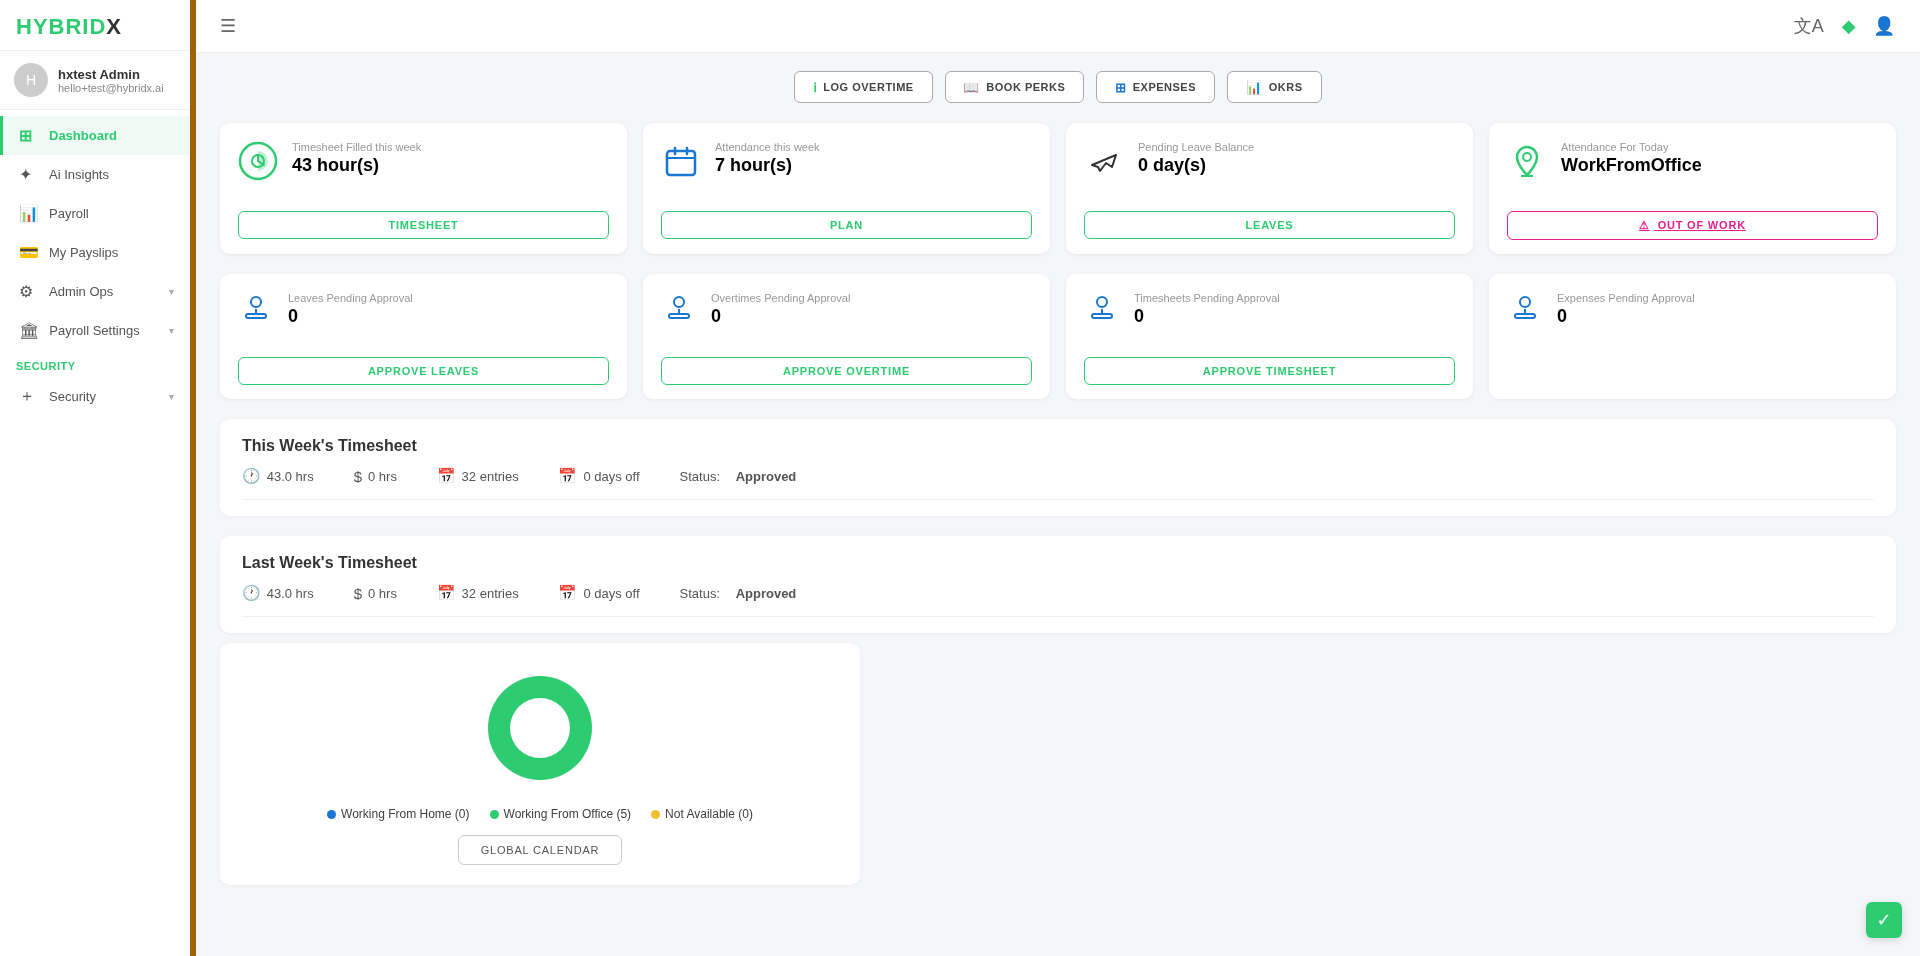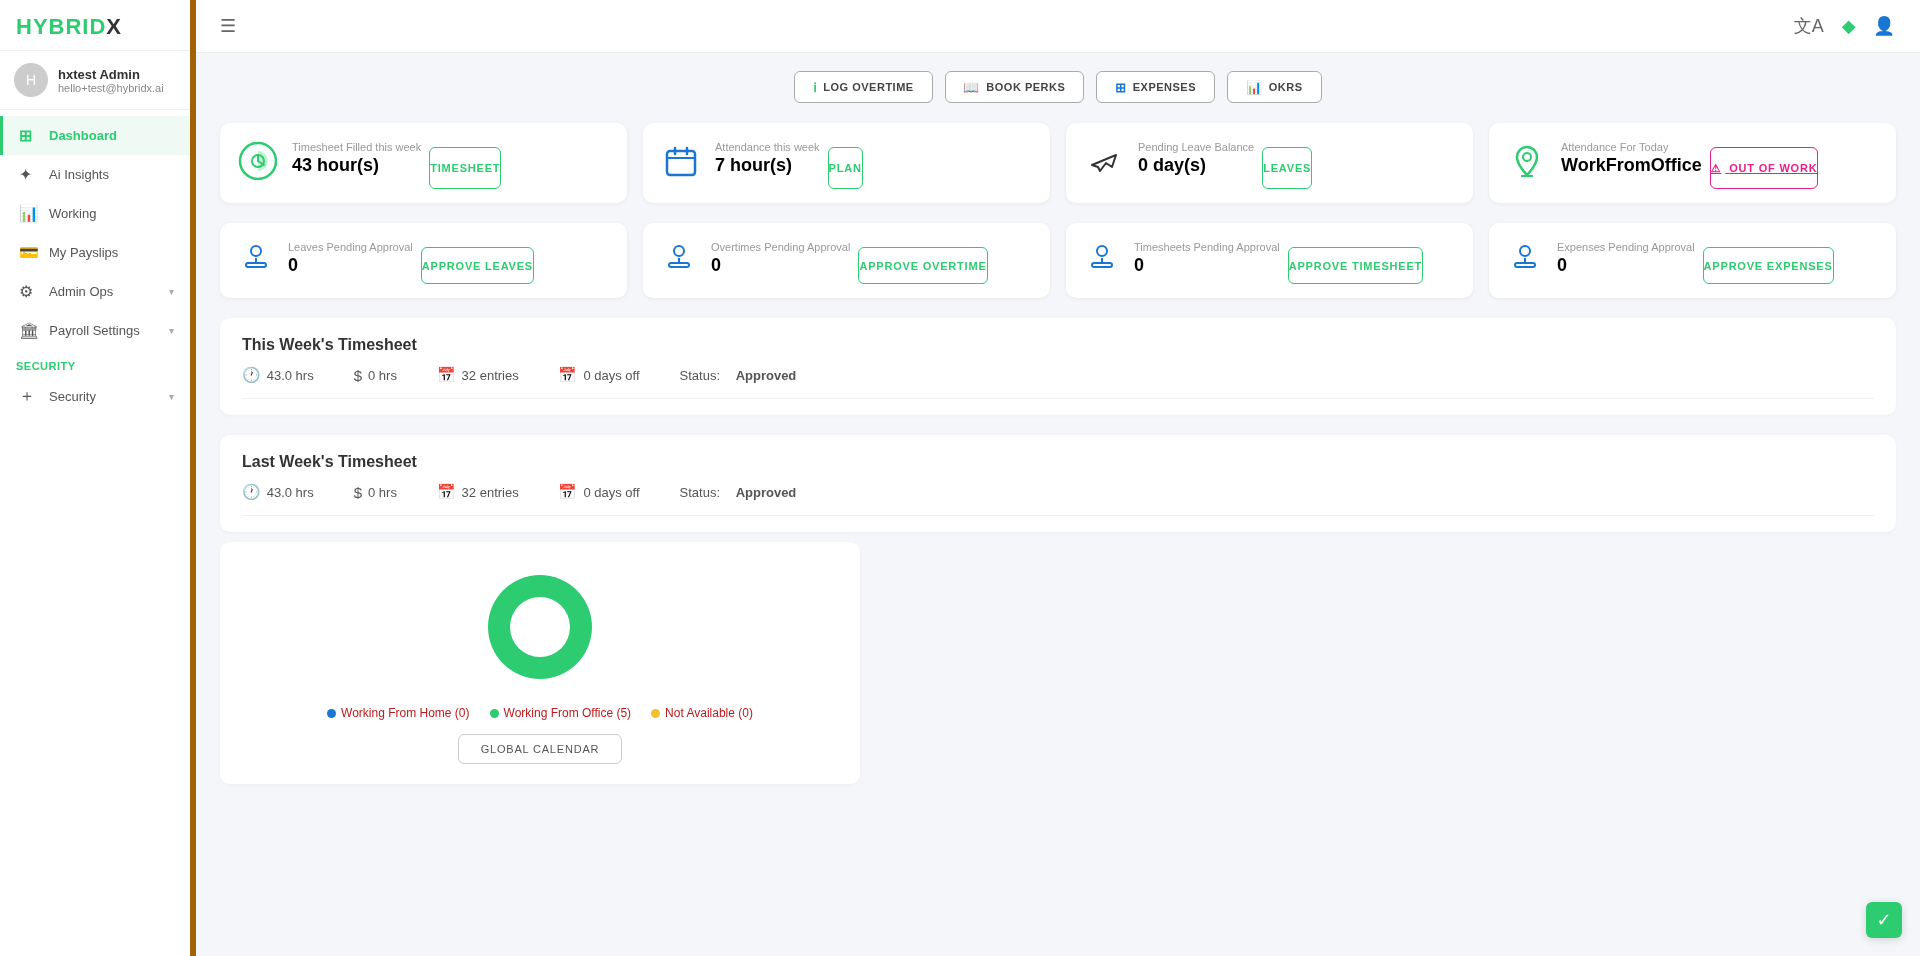--- a/index.html
+++ b/index.html
@@ -122,22 +122,22 @@
       grid-template-columns: repeat(4, 1fr);
       gap: 16px;
       padding: 10px 24px;
     }
     .card {
       background: #fff;
       border-radius: 10px;
       padding: 18px 18px 14px;
       box-shadow: 0 1px 4px rgba(0,0,0,0.06);
       display: flex;
-      flex-direction: row;
-      gap: 8px;
+      flex-direction: column;
+      gap: 16px;
     }
     .card-header {
       display: flex;
       align-items: flex-start;
       gap: 14px;
     }
     .card-icon { font-size: 32px; color: #2ecc71; }
     .card-icon.blue { color: #1976d2; }
     .card-icon.dark { color: #333; }
     .card-info .card-label { font-size: 11px; color: #999; margin-bottom: 2px; }
@@ -203,21 +203,21 @@
     }
     .donut-wrapper {
       position: relative;
       width: 130px; height: 130px;
     }
     .donut-wrapper svg { width: 130px; height: 130px; }
     .chart-legend {
       display: flex;
       gap: 20px;
       font-size: 12px;
-      color: #b91c1c;
+      color: #404040;
     }
     .legend-item { display: flex; align-items: center; gap: 5px; }
     .legend-dot { width: 9px; height: 9px; border-radius: 50%; }
     .legend-dot.blue { background: #1976d2; }
     .legend-dot.green { background: #2ecc71; }
     .legend-dot.yellow { background: #f0c030; }
     .global-cal-btn {
       border: 1.5px solid #ccc;
       background: #fff;
       color: #555;
@@ -276,21 +276,21 @@
     <div class="nav-item active">
       <span class="nav-icon">⊞</span>
       <span class="nav-label">Dashboard</span>
     </div>
     <div class="nav-item">
       <span class="nav-icon">✦</span>
       <span class="nav-label">Ai Insights</span>
     </div>
     <div class="nav-item">
       <span class="nav-icon">📊</span>
-      <span class="nav-label">Working</span>
+      <span class="nav-label">Payroll</span>
     </div>
     <div class="nav-item">
       <span class="nav-icon">💳</span>
       <span class="nav-label">My Payslips</span>
     </div>
     <div class="nav-item">
       <span class="nav-icon">⚙</span>
       <span class="nav-label">Admin Ops</span>
       <span class="chevron">▾</span>
     </div>
@@ -471,21 +471,20 @@
               <circle cx="18" cy="10" r="5" fill="none" stroke="#1976d2" stroke-width="2"></circle>
               <rect x="8" y="22" width="20" height="4" rx="2" fill="none" stroke="#1976d2" stroke-width="2"></rect>
               <line x1="18" y1="17" x2="18" y2="22" stroke="#1976d2" stroke-width="2"></line>
             </svg>
         </div>
         <div class="card-info">
           <div class="card-label">Expenses Pending Approval</div>
           <div class="card-value">0</div>
         </div>
       </div>
-      <button class="card-btn">APPROVE EXPENSES</button>
     </div>
   </div>
 
   <div class="timesheet-section">
     <h3>This Week's Timesheet</h3>
     <div class="timesheet-stats">
       <div class="ts-stat">
         <span class="ts-icon">🕐</span>
         <span>43.0 hrs</span>
       </div>

